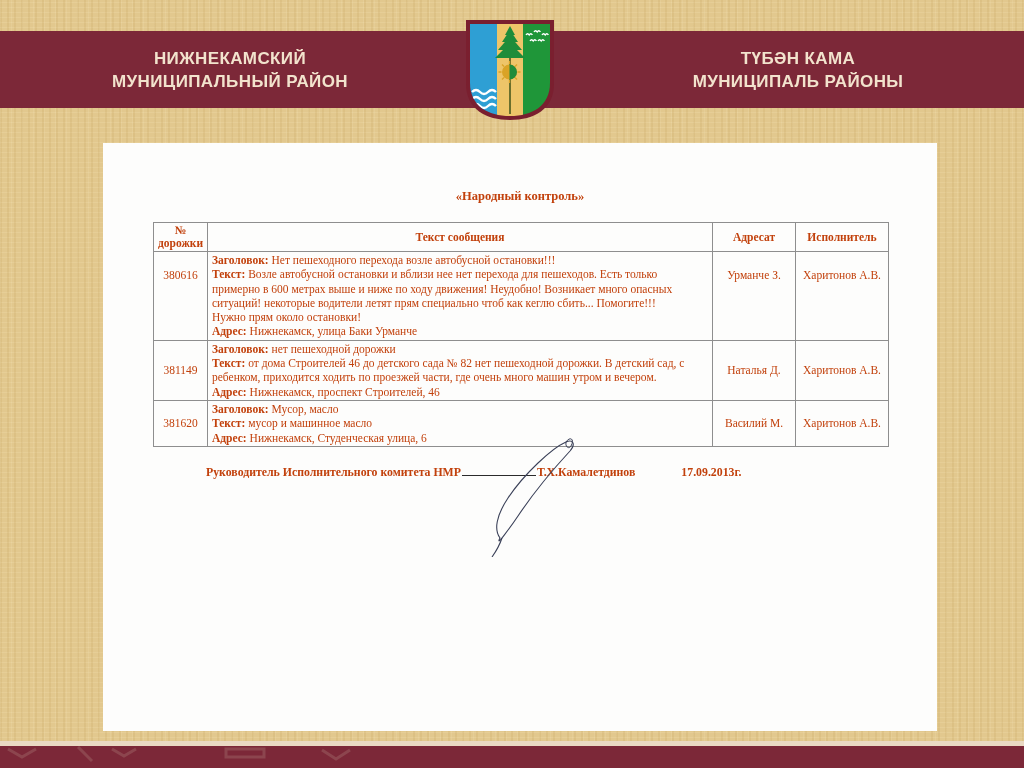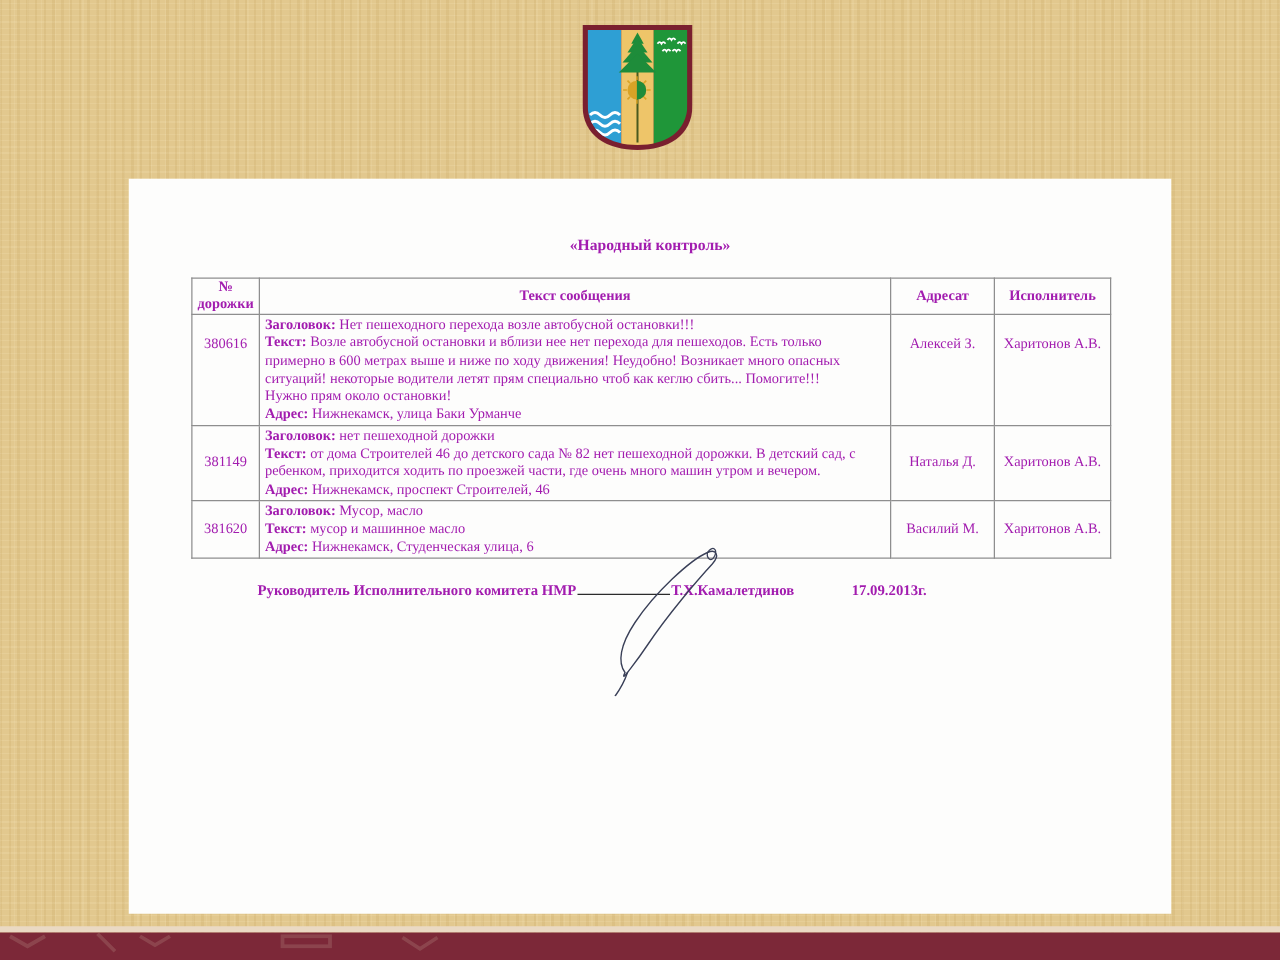--- a/index.html
+++ b/index.html
@@ -23,21 +23,21 @@
     color:#f2e3cd;font-weight:bold;font-size:17px;line-height:23px;letter-spacing:0.4px;
   }
   .banner-left{left:40px;width:380px;}
   .banner-right{left:608px;width:380px;}
   
   .emblem{position:absolute;left:466px;top:20px;width:88px;height:100px;}
   
   .page{
     position:absolute;left:103px;top:143px;width:834px;height:588px;
     background:#fdfdfc;
-    font-family:"Liberation Serif", serif;color:#a21caf;
+    font-family:"Liberation Serif", serif;color:#c2410c;
   }
   .doc-title{
     position:absolute;left:0;top:46px;width:100%;
     text-align:center;font-weight:bold;font-size:12.5px;
   }
   table.doc{
     position:absolute;left:50px;top:79px;width:735px;
     border-collapse:collapse;table-layout:fixed;
     font-size:11.5px;line-height:14.3px;
   }
@@ -70,20 +70,30 @@
   
   .bottom-cream{position:absolute;left:0;top:741px;width:1024px;height:5px;background:#ead9c3;}
   .bottom-maroon{position:absolute;left:0;top:746px;width:1024px;height:22px;background:#7c2838;}
   .marks{position:absolute;left:0;top:0;width:100%;height:100%;}
 </style>
 </head>
 <body>
 
 <div class="slide">
 
+  <div class="banner">
+    <div class="banner-text banner-left">
+      <span>НИЖНЕКАМСКИЙ</span>
+      <span>МУНИЦИПАЛЬНЫЙ РАЙОН</span>
+    </div>
+    <div class="banner-text banner-right">
+      <span>ТҮБӘН КАМА</span>
+      <span>МУНИЦИПАЛЬ РАЙОНЫ</span>
+    </div>
+  </div>
 
   <div class="emblem">
     <svg width="88" height="100" viewBox="0 0 88 100">
       <path d="M0,0 H88 V64 C88,89 68,100 44,100 C20,100 0,89 0,64 Z" fill="#7a1f2f"></path>
       <clipPath id="shieldClip">
         <path d="M4,4 H84 V63 C84,86 66,96 44,96 C22,96 4,86 4,63 Z"></path>
       </clipPath>
       <g clip-path="url(#shieldClip)">
         <rect x="4" y="4" width="27" height="92" fill="#2e9fd4"></rect>
         <rect x="31" y="4" width="26" height="92" fill="#eec569"></rect>
@@ -156,21 +166,21 @@
           <div>
             <span class="b">Текст:</span>
             <span class="pre">Возле автобусной остановки и вблизи нее нет перехода для пешеходов. Есть только примерно в 600 метрах выше и ниже по ходу движения! Неудобно! Возникает много опасных ситуаций! некоторые водители летят прям специально чтоб как кеглю сбить... Помогите!!!
 Нужно прям около остановки!</span>
           </div>
           <div>
             <span class="b">Адрес:</span>
             <span>Нижнекамск, улица Баки Урманче</span>
           </div>
         </td>
-        <td class="addr-cell">Алексей З.</td>
+        <td class="addr-cell">Урманче З.</td>
         <td class="exec-cell">Харитонов А.В.</td>
       </tr>
 
       <tr class="r2">
         <td class="id-cell">381149</td>
         <td class="msg-cell">
           <div>
             <span class="b">Заголовок:</span>
             <span>нет пешеходной дорожки</span>
           </div>

